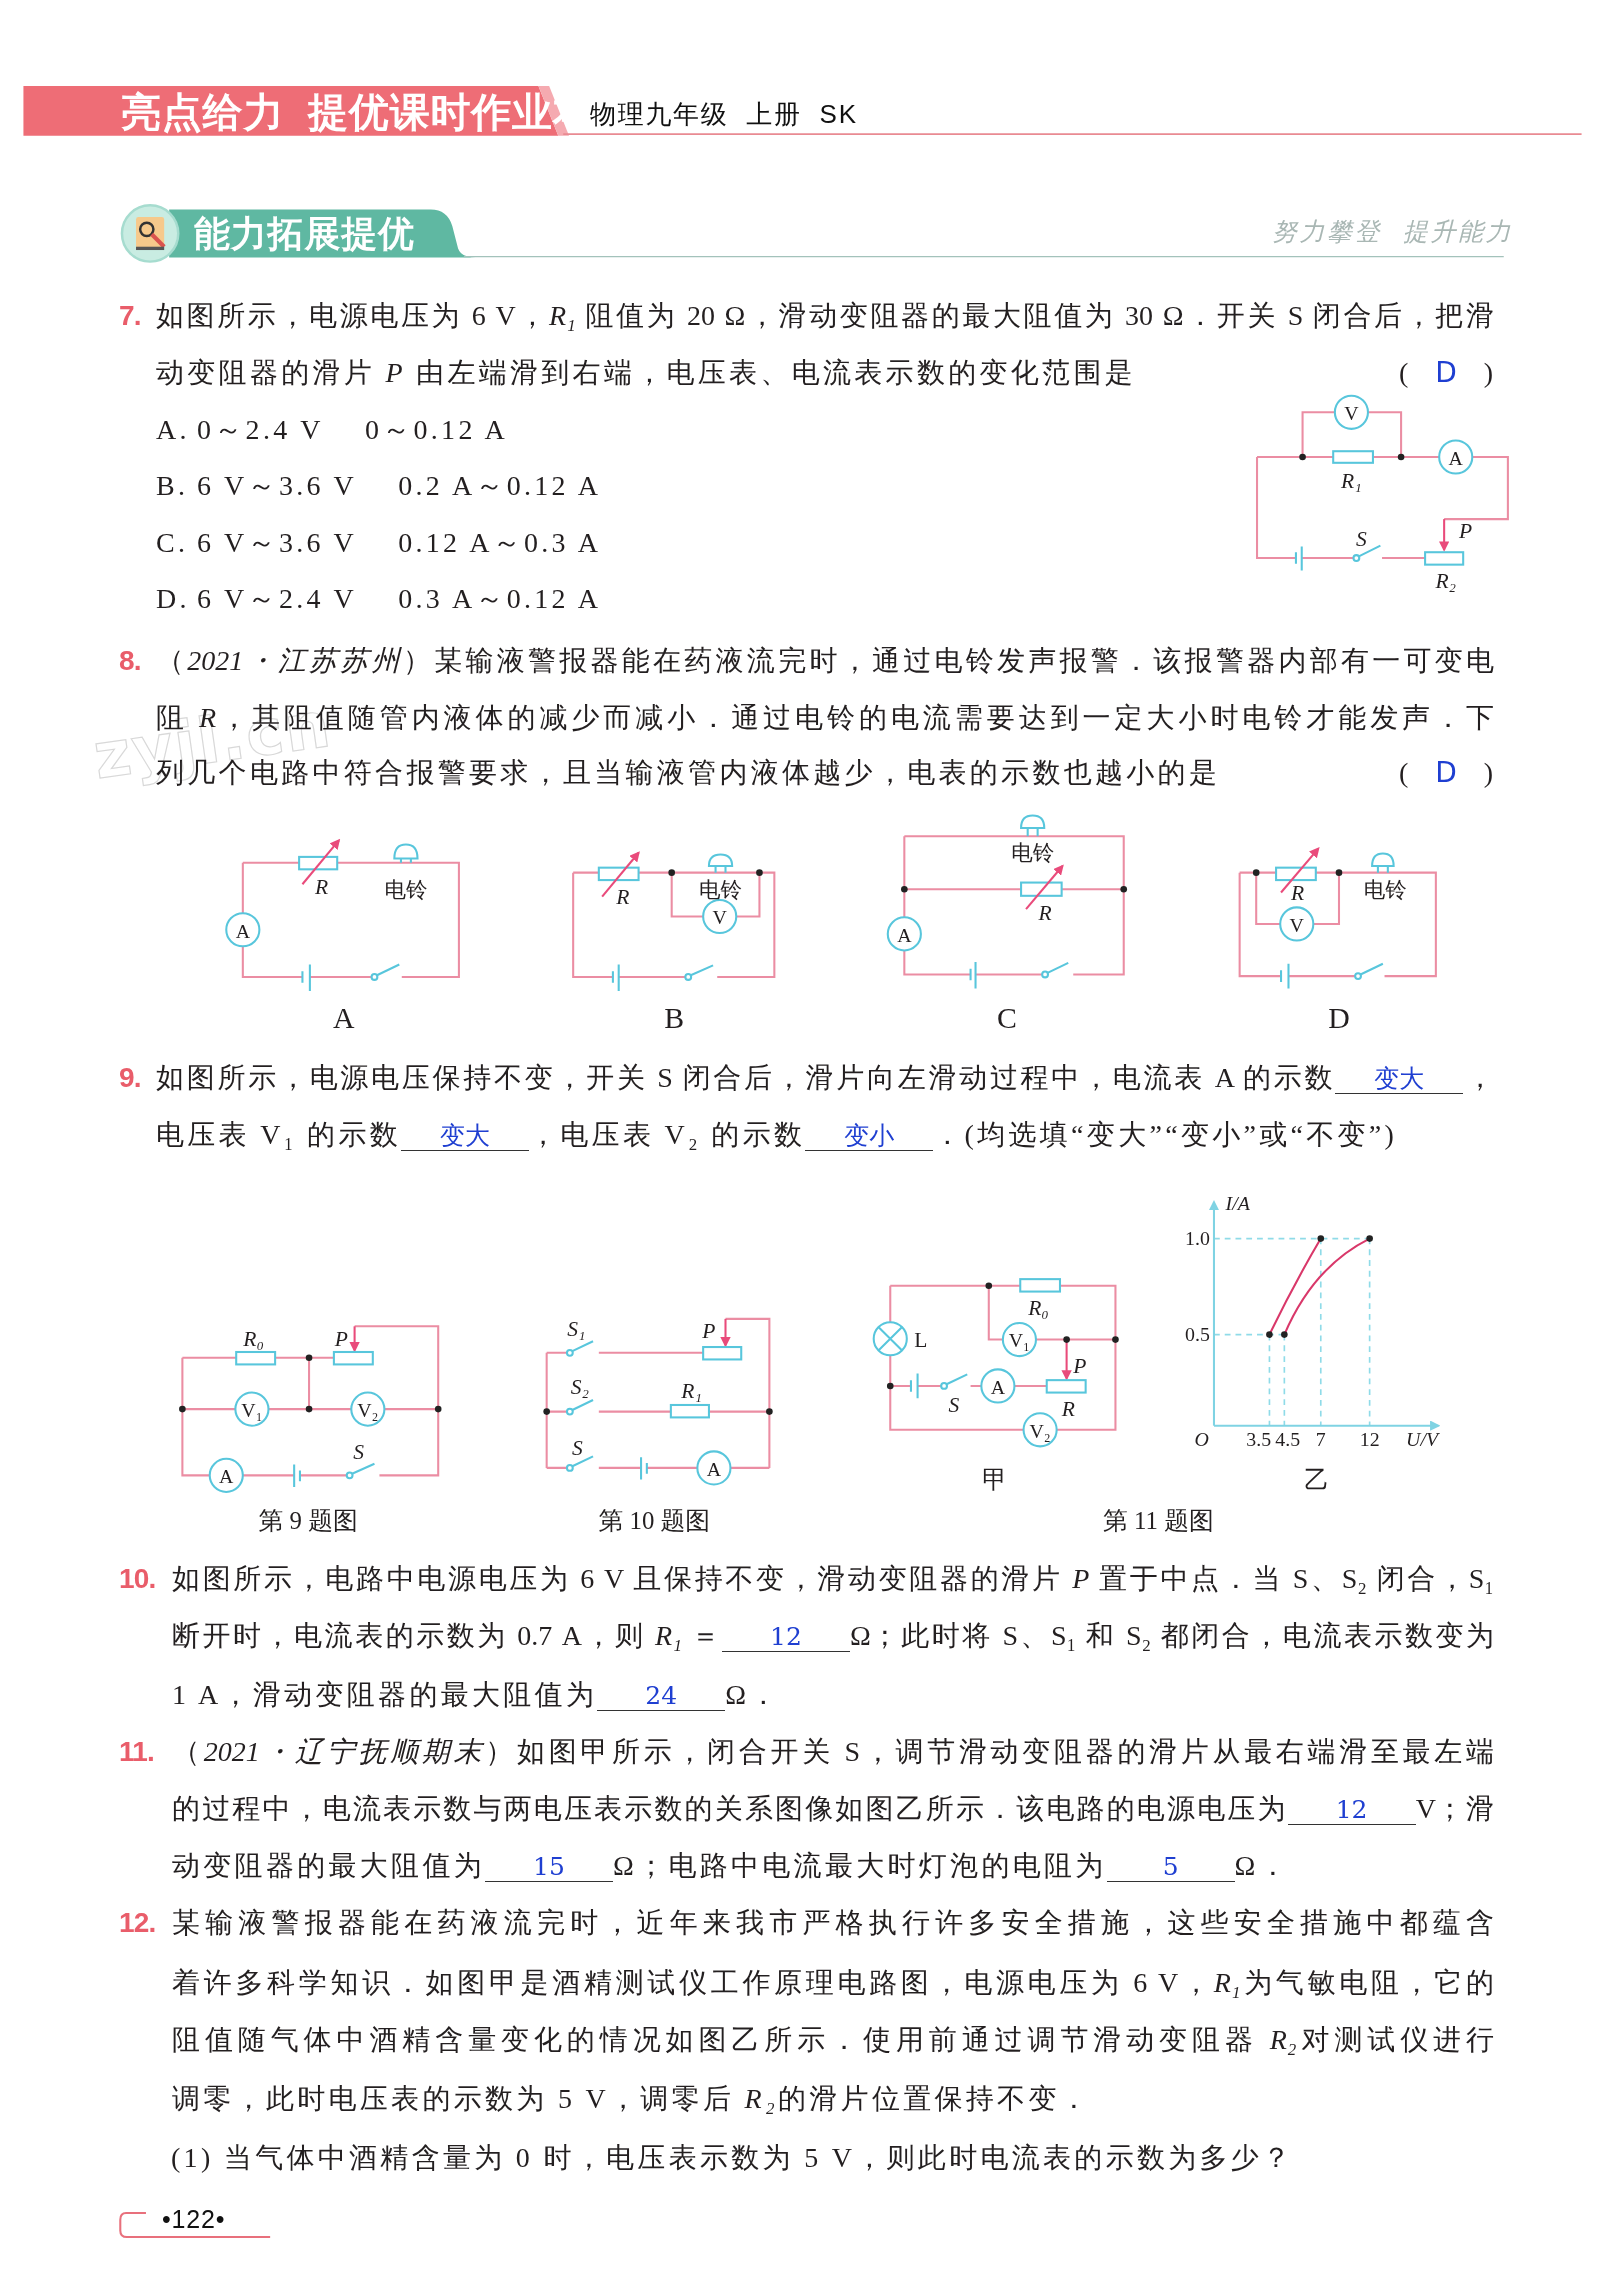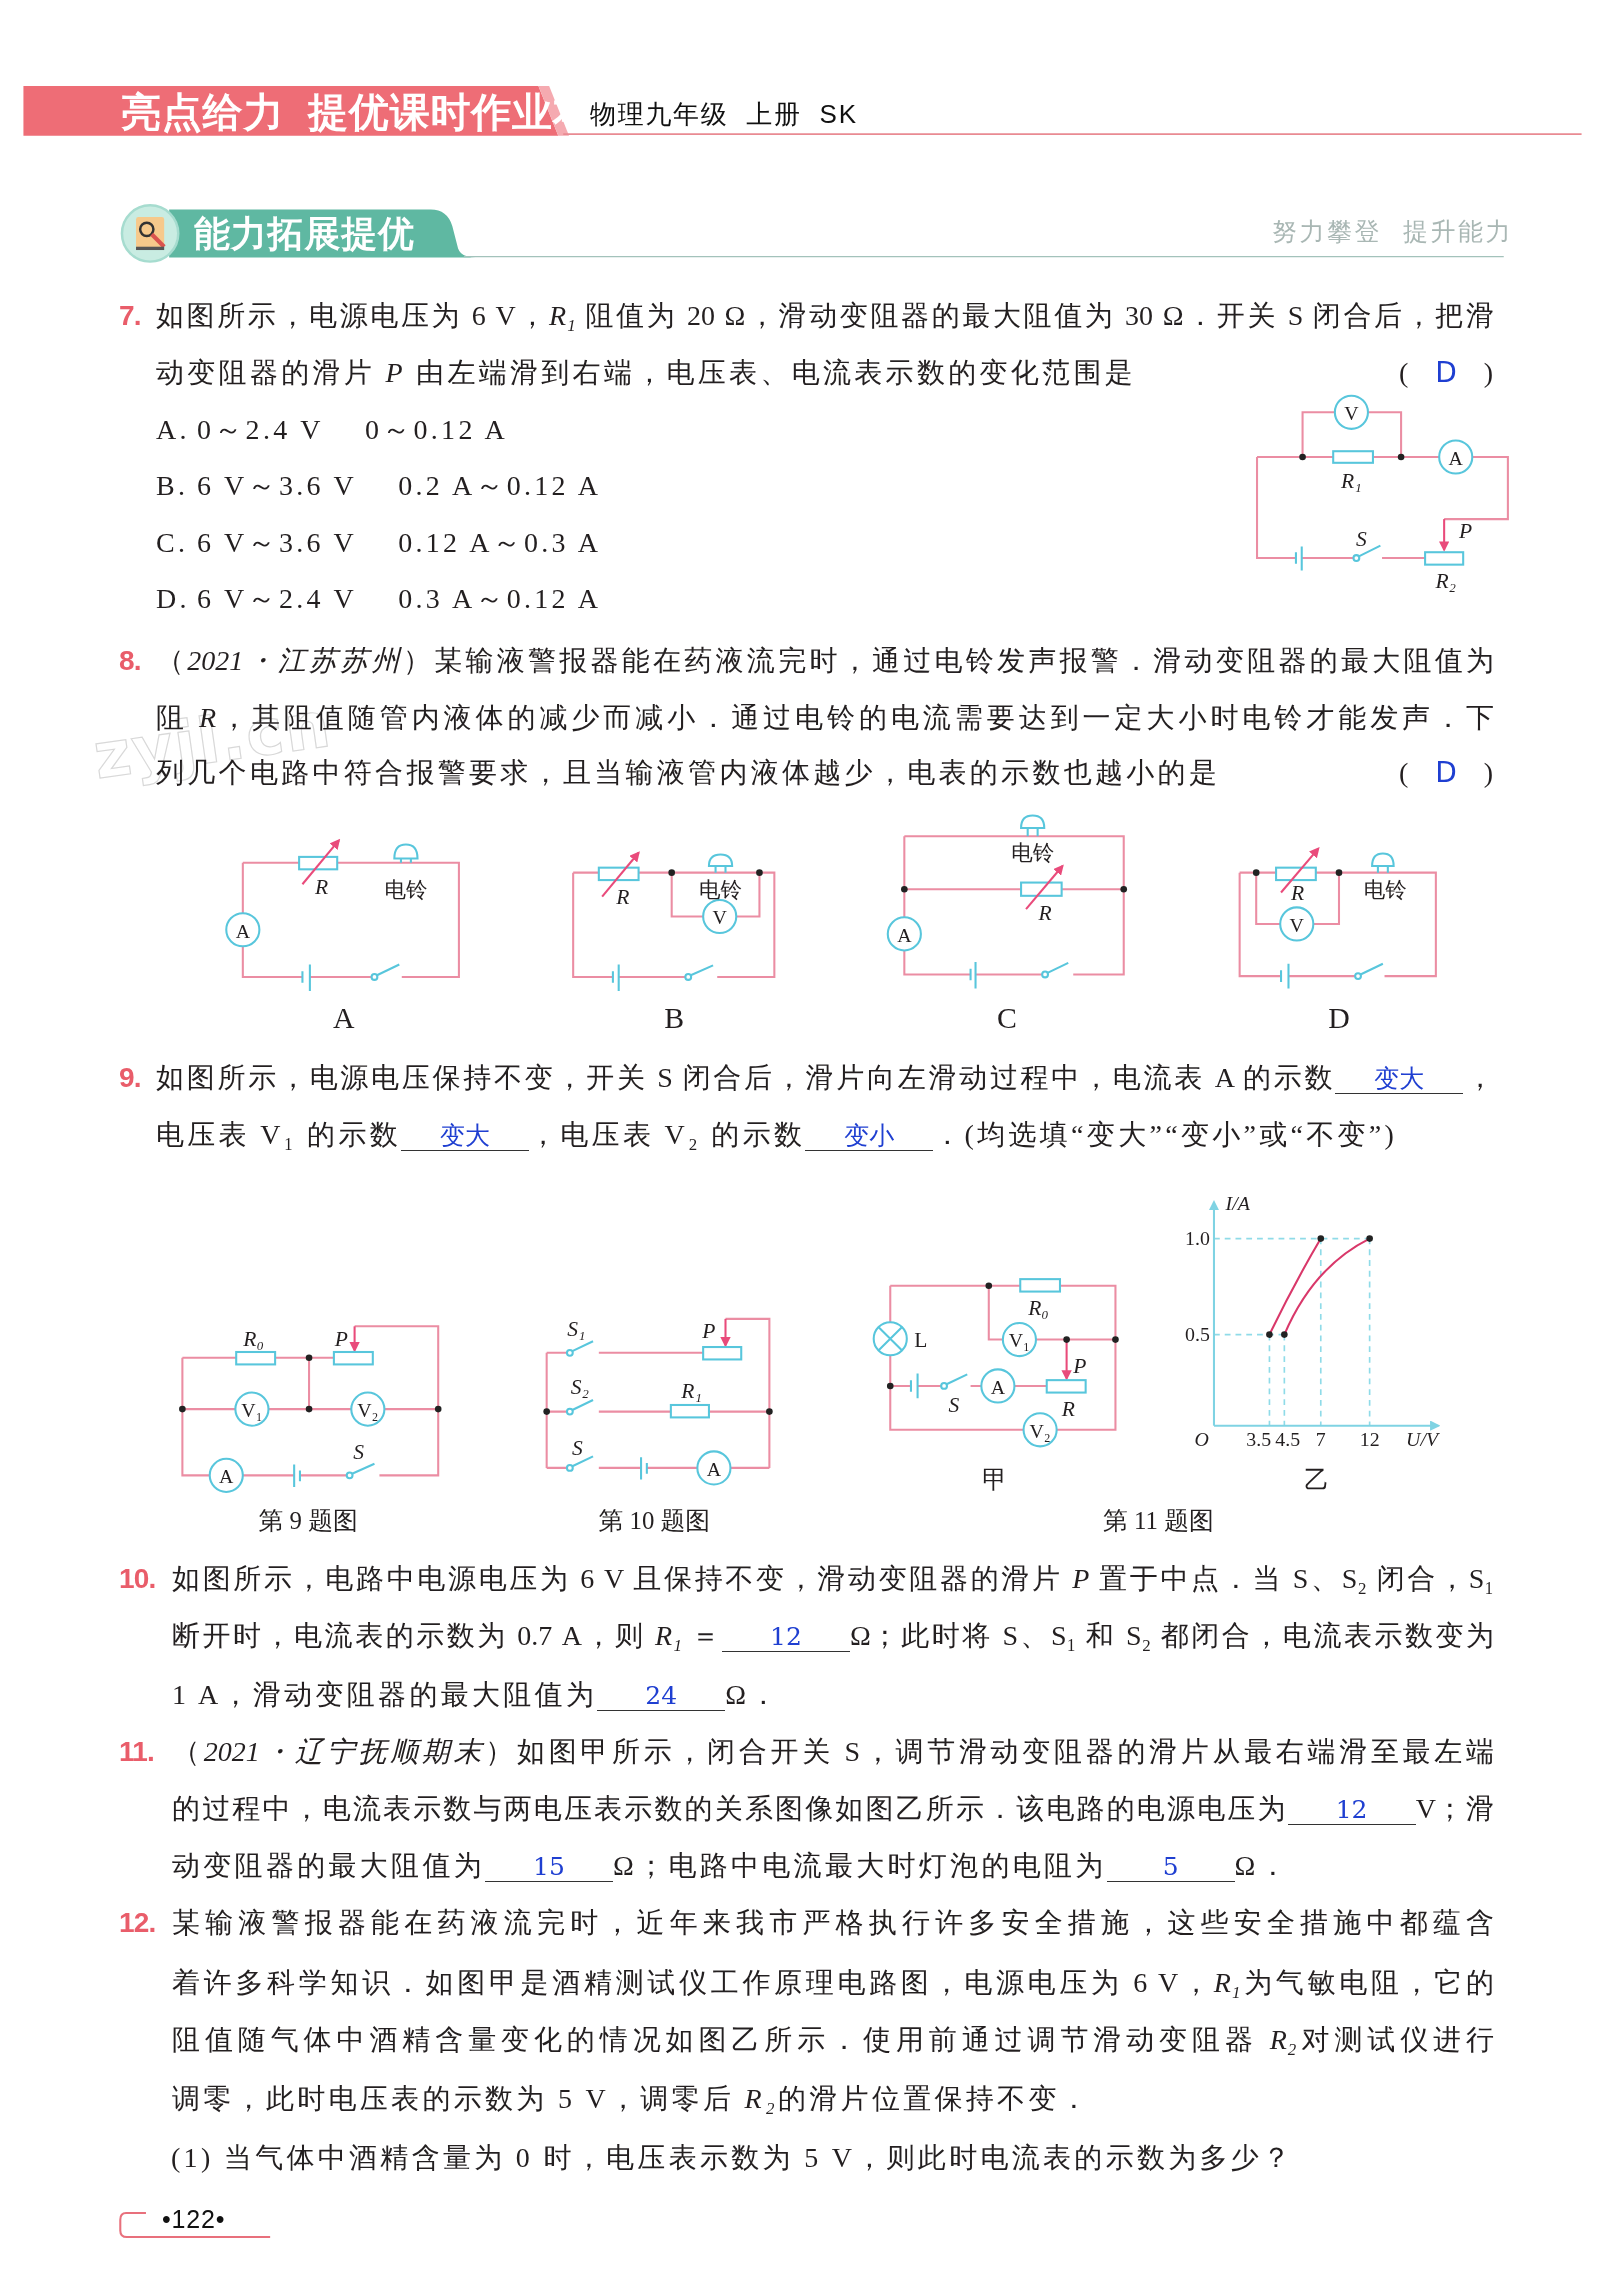--- a/index.html
+++ b/index.html
@@ -5,21 +5,21 @@
   html, body { margin:0; padding:0; background:#ffffff; }
   #page { position:relative; width:1605px; height:2295px; overflow:hidden; background:#ffffff;
           font-family:"Liberation Serif","DejaVu Serif",serif; color:#231f20; }
   .abs { position:absolute; }
   .hdr-series { position:absolute; left:121px; top:91px; height:43px; line-height:43px; font-family:"Liberation Sans","DejaVu Sans",sans-serif;
                 font-weight:bold; font-size:40px; color:#ffffff; letter-spacing:0.8px; white-space:pre; }
   .hdr-subject { position:absolute; left:590px; top:96px; height:36px; line-height:36px; font-family:"Liberation Sans","DejaVu Sans",sans-serif;
                  font-size:26px; color:#111; letter-spacing:1.7px; white-space:pre; }
   .sec-title { position:absolute; left:194px; top:211px; height:58px; line-height:46px; font-family:"Liberation Sans","DejaVu Sans",sans-serif;
                font-weight:bold; font-size:36px; color:#ffffff; letter-spacing:0.8px; }
-  .sec-motto { position:absolute; left:1272px; top:214px; height:36px; line-height:36px; font-family:"DejaVu Serif",serif; 
+  .sec-motto { position:absolute; left:1272px; top:214px; height:36px; line-height:36px; font-family:"DejaVu Serif",serif; font-style:italic;
                font-size:25px; color:#a9b7b4; letter-spacing:2.5px; white-space:pre; }
   .watermark { position:absolute; left:93px; top:704px; font-family:"DejaVu Sans",sans-serif; font-size:63px; font-weight:bold;
                color:transparent; -webkit-text-stroke:1.2px #cfcfcf; transform:rotate(-8deg); letter-spacing:1.7px; opacity:.8; }
   .num { position:absolute; left:119px; height:36px; line-height:36px; font-family:"Liberation Sans","DejaVu Sans",sans-serif;
          font-weight:bold; font-size:28px; color:#e95d6a; letter-spacing:-0.8px; }
   .line { position:absolute; height:36px; line-height:36px; font-size:28px; }
   .full { text-align:justify; text-align-last:justify; letter-spacing:0; }
   .part { text-align:left; white-space:nowrap; letter-spacing:3.3px; }
   .var { font-style:italic; }
   .src { font-style:italic; }
@@ -329,21 +329,21 @@
       <span>(</span>
       <span class="ans">D</span>
       <span>)</span>
     </div>
   <div class="line part" style="top:412px;left:156px"><span class="opt-label">A.</span><span>0～2.4 V　 0～0.12 A</span></div>
   <div class="line part" style="top:468px;left:156px"><span class="opt-label">B.</span><span>6 V～3.6 V　 0.2 A～0.12 A</span></div>
   <div class="line part" style="top:525px;left:156px"><span class="opt-label">C.</span><span>6 V～3.6 V　 0.12 A～0.3 A</span></div>
   <div class="line part" style="top:581px;left:156px"><span class="opt-label">D.</span><span>6 V～2.4 V　 0.3 A～0.12 A</span></div>
 
   <div class="num" style="top:643px">8.</div>
-  <div class="line full" style="top:643px;left:156px;width:1338px"><span>（</span><span class="src">2021・江苏苏州</span><span>）某输液警报器能在药液流完时，通过电铃发声报警．滑动变阻器的最大阻值为</span></div>
+  <div class="line full" style="top:643px;left:156px;width:1338px"><span>（</span><span class="src">2021・江苏苏州</span><span>）某输液警报器能在药液流完时，通过电铃发声报警．该报警器内部有一可变电</span></div>
   <div class="line full" style="top:700px;left:156px;width:1338px"><span>阻 </span><span class="var">R</span><span>，其阻值随管内液体的减少而减小．通过电铃的电流需要达到一定大小时电铃才能发声．下</span></div>
   <div class="line part" style="top:755px;left:156px"><span>列几个电路中符合报警要求，且当输液管内液体越少，电表的示数也越小的是</span></div>
   <div class="ans-bracket" style="top:755px">
       <span>(</span>
       <span class="ans">D</span>
       <span>)</span>
     </div>
 
   <div class="num" style="top:1060px">9.</div>
   <div class="line full" style="top:1060px;left:156px;width:1338px"><span>如图所示，电源电压保持不变，开关 S 闭合后，滑片向左滑动过程中，电流表 A 的示数</span><span class="blank">变大</span><span>，</span></div>

